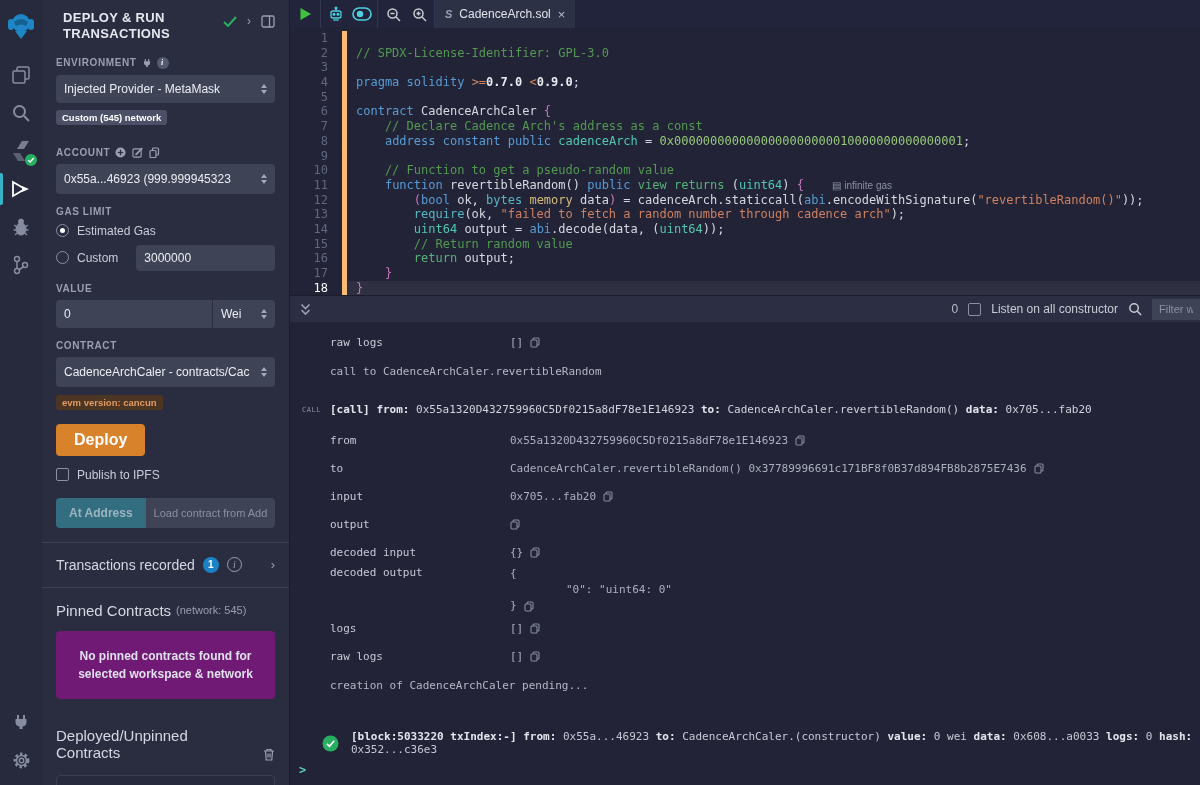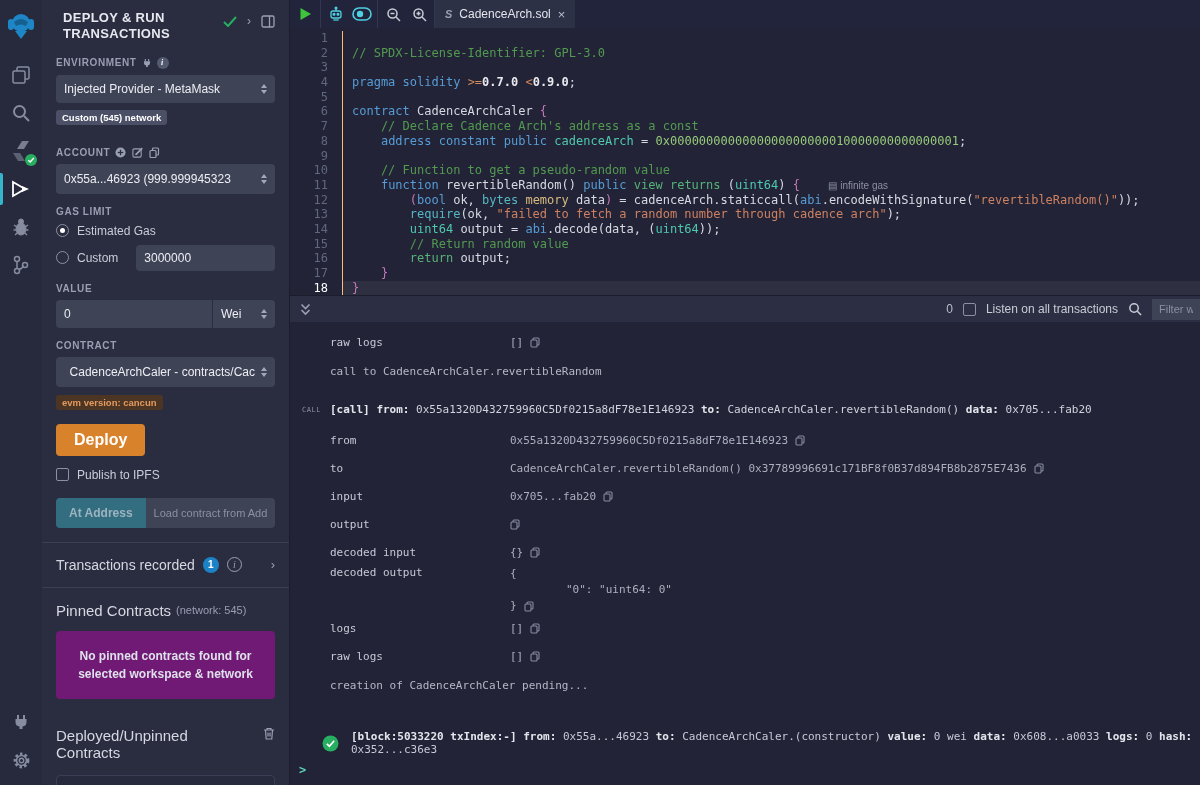--- a/index.html
+++ b/index.html
@@ -47,41 +47,41 @@
   .ataddr-input::placeholder{color:#8b90a3;}
   input::placeholder{color:#8b90a3;}
   .divider{border-top:1px solid #3b3f55;margin:0 -14px;}
   .tx-rec{display:flex;align-items:center;gap:8px;padding:14px 0;font-size:14px;color:#d5d8e2;}
   .count-badge{background:#1c82c6;color:#fff;font-size:10px;font-weight:bold;border-radius:50%;width:16px;height:16px;display:flex;align-items:center;justify-content:center;}
   .info-circ{width:15px;height:15px;border:1px solid #9aa0b4;border-radius:50%;color:#9aa0b4;font-size:10px;display:flex;align-items:center;justify-content:center;font-family:"Liberation Serif",serif;font-style:italic;}
   .tx-chev{margin-left:auto;color:#9aa0b4;font-size:13px;}
   .sec-title{font-size:15px;color:#d5d8e2;padding:14px 0 4px 0;display:flex;align-items:center;}
   .sec-title small{font-size:11px;color:#9a9eb3;margin-left:5px;font-weight:normal;}
   .empty-box{background:#701a75;border-radius:4px;margin:8px 0 14px 0;padding:16px 18px;text-align:center;font-size:12px;font-weight:bold;color:#dfe1ea;line-height:1.5;}
-  .dep-head{display:flex;align-items:flex-start;justify-content:space-between;gap:36px;}
+  .dep-head{display:flex;align-items:flex-end;justify-content:space-between;gap:36px;}
   .contract-card{border:1px solid #3b3f55;background:#272a3d;border-radius:4px;margin-top:10px;padding:9px 10px;}
   .card-head{display:flex;align-items:center;gap:6px;color:#b9bdcd;}
   .card-title{font-size:10px;font-weight:bold;letter-spacing:.4px;flex:1;overflow:hidden;white-space:nowrap;}
   .card-icons{display:flex;gap:9px;align-items:center;color:#9aa0b4;}
   
   .main{flex:1;display:flex;flex-direction:column;min-width:0;}
   .tabbar{height:28px;background:#21243a;display:flex;align-items:stretch;flex-shrink:0;}
   .tb-icon{width:26px;display:flex;align-items:center;justify-content:center;cursor:pointer;}
   .tb-group{display:flex;align-items:stretch;border-right:1px solid #323650;padding:0 2px;}
   .tab{background:#2d3145;display:flex;align-items:center;gap:7px;padding:0 10px;font-size:12px;color:#e2e4ec;cursor:pointer;}
   .sol-glyph{color:#9aa0b4;font-weight:bold;font-size:11px;font-style:italic;}
   .tab-close{color:#b9bdcd;font-size:13px;cursor:pointer;}
   
   .editor{height:267px;background:#222336;display:flex;overflow:hidden;font-family:"DejaVu Sans Mono",monospace;flex-shrink:0;padding-top:3px;}
   .gutter{width:52px;flex-shrink:0;}
   .codecol{flex:1;position:relative;min-width:0;overflow:hidden;}
   .code-line,.gut-line{height:14.7px;line-height:14.7px;font-size:12px;white-space:pre;}
   .gut-line{text-align:right;padding-right:14px;color:#5f6880;}
   .gut-line.active{color:#ffffff;}
-  .code-line{padding-left:9px;border-left:1px solid #fdba74;}
+  .code-line{padding-left:9px;border-left:5px solid #fdba74;}
   .code-line.active{background:rgba(255,255,255,0.055);}
   .tk-kw{color:#569cd6}.tk-com{color:#529a50}.tk-str{color:#cd8162}
   .tk-num{color:#e9eaf0;font-weight:bold}.tk-hex{color:#96c97a}.tk-op{color:#d1885c}
   .tk-br{color:#c678bd}.tk-type{color:#4ec9b0}.tk-cyan{color:#56b6c2}
   .tk-mem{color:#d7ba7d}.tk-view{color:#56b378}.tk-pl{color:#d6d9e2}
   .gasnote{color:#8b90a3;font-size:10px;margin-left:20px;font-family:"Liberation Sans",sans-serif;padding-left:8px;}
   
   .term-head{height:27px;background:#2c2f44;border-top:1px solid #1b1d2c;display:flex;align-items:center;padding:0 0 0 10px;flex-shrink:0;overflow:hidden;}
   .th-right{margin-left:auto;display:flex;align-items:center;gap:10px;}
   .th-count{font-size:12px;color:#b9bdc9;}
@@ -290,21 +290,21 @@
                 <i class="d"></i>
               </span>
           </div>
         </div>
       </div>
 
       <div class="sec" style="margin-bottom:4px;">
         <div class="lbl">
             <span>CONTRACT</span>
           </div>
-        <div class="select" style="height:30px;text-align:right;">
+        <div class="select" style="height:30px;">
           <span class="grow">CadenceArchCaler - contracts/Cac</span>
           <span class="stepper">
               <i class="u"></i>
               <i class="d"></i>
             </span>
         </div>
         <span class="evm-badge">evm version: cancun</span>
       </div>
 
       <button class="deploy-btn">Deploy</button>
@@ -475,21 +475,21 @@
     <div class="term-head">
       <span>
           <svg width="11" height="13" viewBox="0 0 11 13" fill="none" stroke="#9aa0b4" stroke-width="1.6">
             <polyline points="1.5,1.5 5.5,5.5 9.5,1.5"></polyline>
             <polyline points="1.5,7 5.5,11 9.5,7"></polyline>
           </svg>
         </span>
       <div class="th-right">
         <span class="th-count">0</span>
         <span class="chk"></span>
-        <span class="th-label">Listen on all transactions</span>
+        <span class="th-label">Listen on all constructor</span>
         <span>
             <svg width="14" height="14" viewBox="0 0 15 15" fill="none" stroke="#c8ccd4" stroke-width="1.6">
               <circle cx="6.5" cy="6.5" r="4.5"></circle>
               <line x1="10" y1="10" x2="14" y2="14"></line>
             </svg>
           </span>
         <input class="filter-input" placeholder="Filter w" style="">
       </div>
     </div>
 

